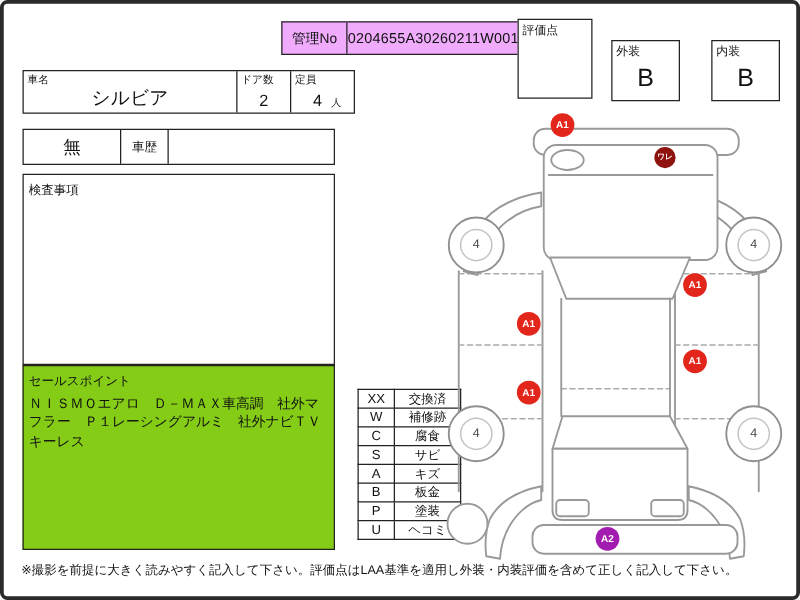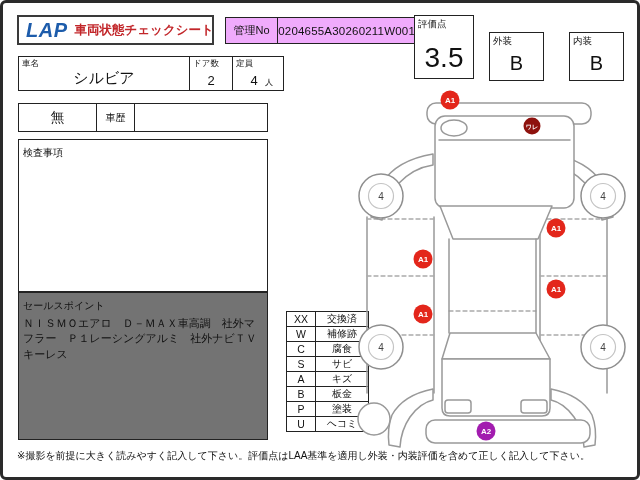--- a/index.html
+++ b/index.html
@@ -40,21 +40,21 @@
   .history-row{left:15px;top:100px;width:250px;height:29px;border:1.5px solid #222;display:flex;background:#fff;}
   .h-cell{position:relative;height:100%;display:flex;align-items:center;justify-content:center;}
   .h-cell + .h-cell{border-left:1.5px solid #222;}
   .h-lbl{font-size:10px;}
   .h-repair{width:48px;}.h-repairval{width:77px;font-size:14px;}
   .h-carhist{width:38px;}.h-blank{flex:1;}
 
   
   .inspect-box{left:15px;top:136px;width:250px;height:153px;border:1.5px solid #222;background:#fff;padding:2px 4px;}
   .box-lbl{font-size:10px;}
-  .sales-box{left:15px;top:289px;width:250px;height:148px;border:1.5px solid #222;background:#737373;padding:2px 4px;}
+  .sales-box{left:15px;top:289px;width:250px;height:148px;border:1.5px solid #222;background:#84cc16;padding:2px 4px;}
   .sales-content{margin-top:3px;font-size:11px;line-height:1.4;word-break:break-all;}
 
   
   .legend{left:283px;top:308px;border-collapse:collapse;}
   .legend td{border:1.2px solid #222;padding:0;text-align:center;font-size:10px;height:14.1px;background:#fff;}
   .legend .code{width:29px;font-size:10.5px;}
   .legend .mean{width:53px;}
 
   
   .footer-note{left:14px;top:446px;width:620px;font-size:10px;color:#111;white-space:nowrap;}
@@ -64,32 +64,27 @@
   .tire-num{position:absolute;transform:translate(-50%,-50%);font-size:10px;color:#444;}
   .marker{position:absolute;width:19px;height:19px;border-radius:50%;background:#e3261b;color:#fff;font-weight:700;font-size:8px;display:flex;align-items:center;justify-content:center;transform:translate(-50%,-50%);line-height:1;}
   .marker.dark{background:#8e120e;font-size:6px;width:17px;height:17px;}
   .marker.mid{background:#a21caf;}
 </style>
 </head>
 <body>
 
 <div class="sheet">
 
-  <div class="abs title-box">
-    <span class="logo">LAP</span>
-    <span class="sheet-title">車両状態チェックシート</span>
-  </div>
   <div class="abs manage-box">
     <div class="manage-label">管理No</div>
     <div class="manage-value">0204655A30260211W001</div>
   </div>
 
   <div class="abs score-box score-main">
     <span class="lbl">評価点</span>
-    <div class="val">3.5</div>
   </div>
   <div class="abs score-box score-ext">
     <span class="lbl">外装</span>
     <div class="val">B</div>
   </div>
   <div class="abs score-box score-int">
     <span class="lbl">内装</span>
     <div class="val">B</div>
   </div>
 

